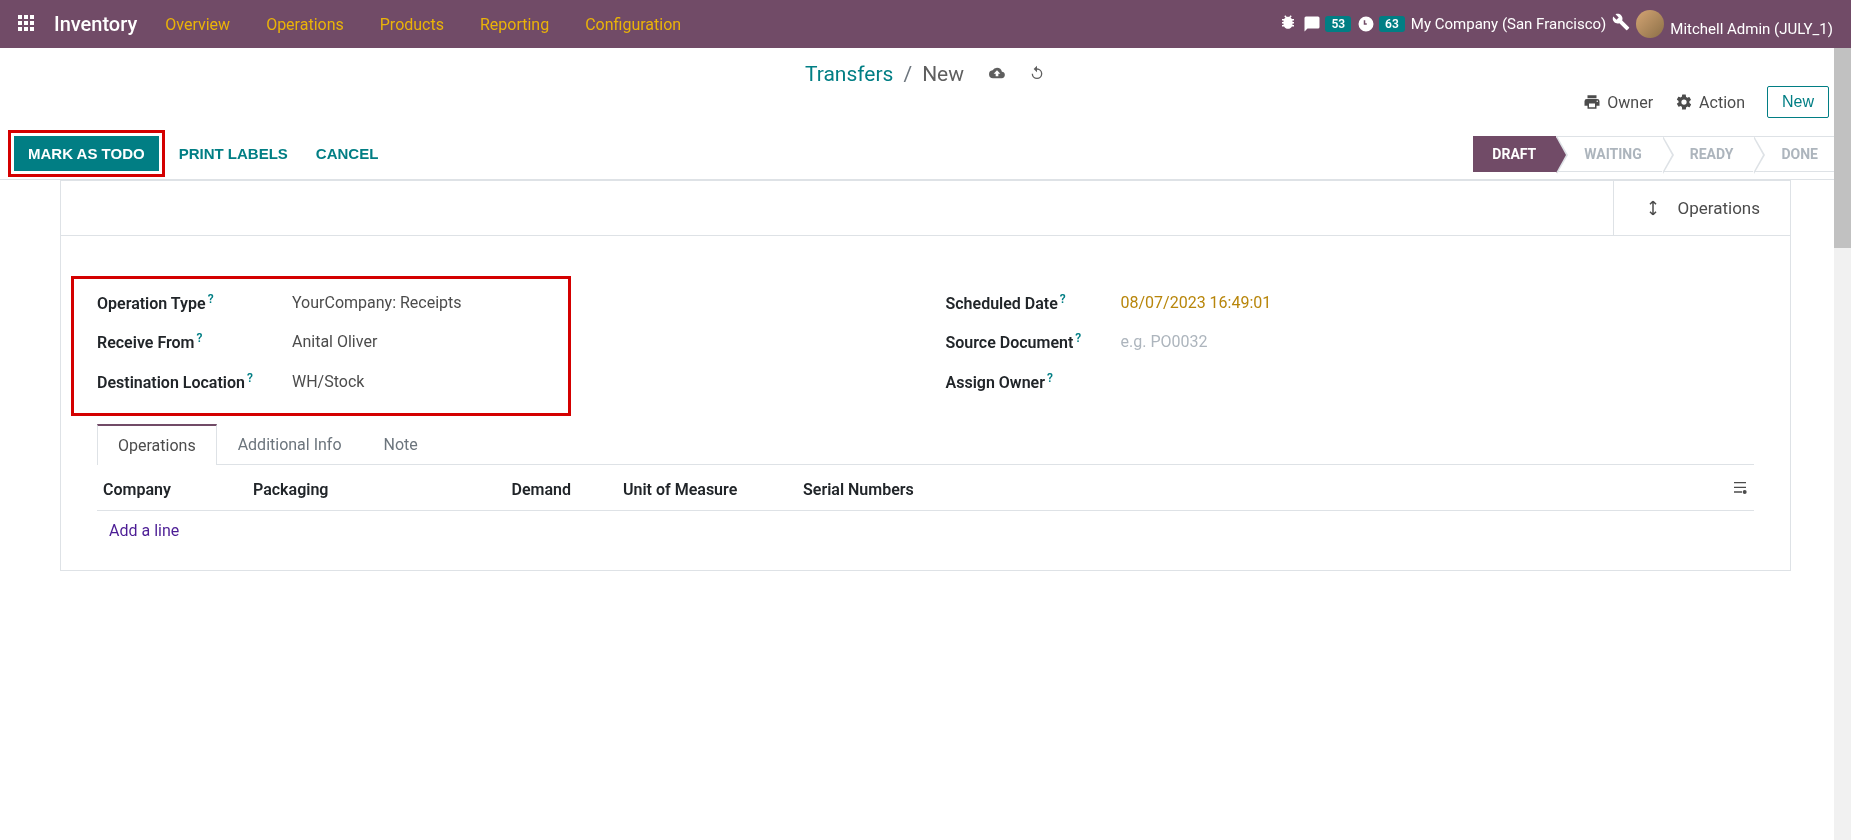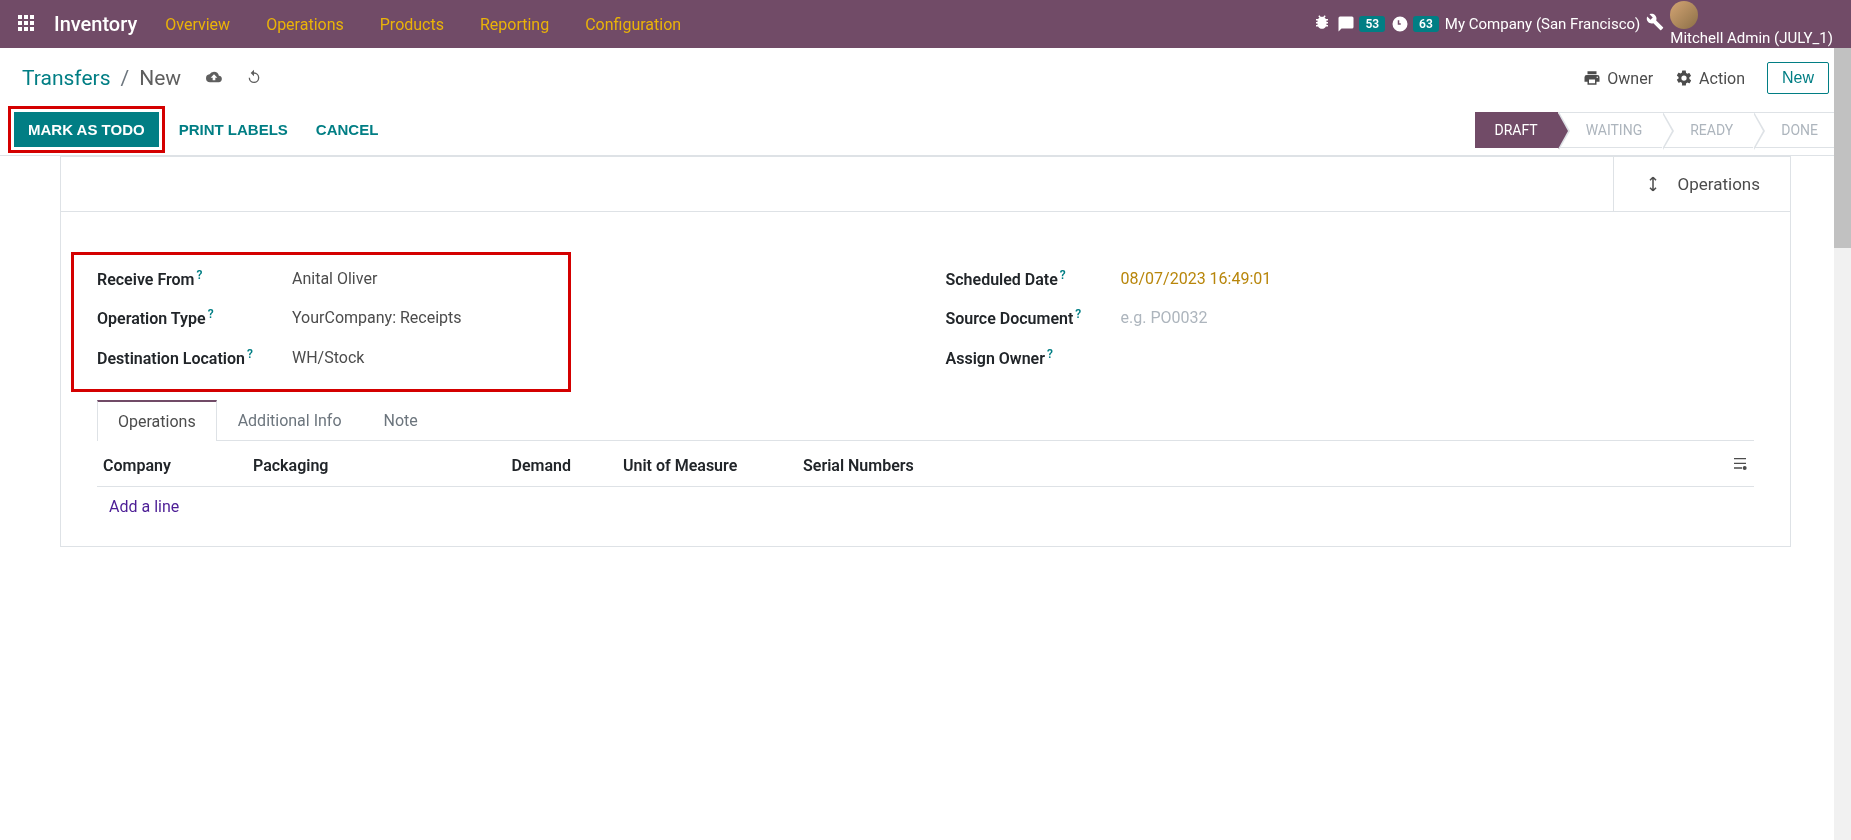--- a/index.html
+++ b/index.html
@@ -13,38 +13,38 @@
 .navbar .menu { display:flex; gap:36px;}
 .navbar .menu a { color:#eab308; text-decoration:none; font-size:16px; cursor:pointer;}
 .navbar .spacer { flex:1; }
 .navbar .right { display:flex; align-items:center; gap:6px; font-size:15px;}
 .navbar .right .badge-item { display:flex; align-items:center; gap:4px; cursor:pointer;}
 .navbar .right .badge { background:#017e84; color:#fff; font-size:12px; padding:1px 6px; border-radius:3px; font-weight:600;}
 .navbar svg { fill:#fff; }
 .avatar { width:28px; height:28px; border-radius:50%; background:linear-gradient(135deg,#d4a574,#8b6f47); display:inline-block; margin-right:6px; vertical-align:middle;}
 
 
-.control-row { display:flex; align-items:center; padding:14px 22px 10px 22px;}
+.control-row { display:flex; align-items:center; padding:14px 22px 10px 22px;flex-direction:column;}
 .breadcrumb { font-size:21px; display:flex; align-items:center; gap:10px;}
 .breadcrumb .bc-link { color:#017e84; cursor:pointer;}
 .breadcrumb .bc-sep { color:#6c757d;}
 .breadcrumb .bc-current { color:#5f5f5f;}
 .bc-icons { display:flex; gap:22px; margin-left:14px; color:#5f5f5f;}
 .bc-icons span { cursor:pointer;}
 .control-right { margin-left:auto; display:flex; align-items:center; gap:22px; font-size:16px; color:#4c4c4c;}
 .control-right .ctl { display:flex; align-items:center; gap:6px; cursor:pointer;}
 .btn-new { border:1.5px solid #017e84; color:#017e84; background:#fff; padding:6px 14px; font-size:16px; font-weight:500; border-radius:2px; cursor:pointer;}
 
 
 .action-bar { display:flex; align-items:center; padding:0 14px 0 14px; border-bottom:1px solid #dee2e6; height:52px;}
 .highlight-box-1 { border:3px solid #d40000; padding:3px; display:inline-block; margin-left:-6px;}
 .btn-teal { background:#017e84; color:#fff; border:none; padding:9px 14px; font-size:15px; font-weight:600; cursor:pointer;}
 .btn-link { background:none; border:none; color:#017e84; font-size:15px; font-weight:600; padding:9px 14px; cursor:pointer;}
 .status-arrows { margin-left:auto; display:flex; align-items:center; height:44px;}
-.status-step { position:relative; padding:0 20px 0 28px; height:36px; display:flex; align-items:center; font-size:14px; font-weight:400; color:#adb5bd; border-top:1px solid #dee2e6; border-bottom:1px solid #dee2e6;}
+.status-step { position:relative; padding:0 20px 0 28px; height:36px; display:flex; align-items:center; font-size:14px; font-weight:700; color:#adb5bd; border-top:1px solid #dee2e6; border-bottom:1px solid #dee2e6;}
 .status-step.first { padding-left:18px; border-left:1px solid #dee2e6;}
 .status-step.active { background:#714B67; color:#fff; border-color:#714B67;}
 .status-step::after { content:""; position:absolute; right:-10px; top:0; width:0; height:0; border-top:18px solid transparent; border-bottom:18px solid transparent; border-left:10px solid #fff; z-index:2;}
 .status-step.active::after { border-left-color:#714B67;}
 .status-step::before { content:""; position:absolute; right:-12px; top:-1px; width:0; height:0; border-top:19px solid transparent; border-bottom:19px solid transparent; border-left:11px solid #dee2e6; z-index:1;}
 .status-step.last::after, .status-step.last::before { display:none;}
 .status-step.last { border-right:1px solid #dee2e6; padding-right:18px;}
 
 
 .sheet-wrap { padding:0 60px 40px 60px;}
@@ -124,21 +124,21 @@
           <path d="M12 2a10 10 0 100 20 10 10 0 000-20zm1 11h-4V7h2v4h2v2z"></path>
         </svg>
       <span class="badge">63</span>
     </span>
     <span>My Company (San Francisco)</span>
     <span>
       <svg width="18" height="18" viewBox="0 0 24 24">
           <path d="M22.7 19l-9.1-9.1c.9-2.3.4-5-1.5-6.9-2-2-5-2.4-7.4-1.3L9 6 6 9 1.6 4.7C.5 7.1.9 10.1 2.9 12.1c1.9 1.9 4.6 2.4 6.9 1.5l9.1 9.1c.4.4 1 .4 1.4 0l2.3-2.3c.5-.4.5-1.1.1-1.4z"></path>
         </svg>
     </span>
-    <span style="display:flex;align-items:flex-start;flex-direction:column;">
+    <span style="display:flex;align-items:flex-end;">
       <span class="avatar"></span>
       <span>Mitchell Admin (JULY_1)</span>
     </span>
   </div>
 </div>
 
 <div class="control-row">
   <div class="breadcrumb">
     <span class="bc-link">Transfers</span>
     <span class="bc-sep">/</span>
@@ -197,26 +197,26 @@
           </svg>
         <span>Operations</span>
       </div>
     </div>
 
     <div class="sheet-body">
       <div class="highlight-box-2"></div>
       <div class="field-cols">
         <div class="col">
           <div class="field-row">
+            <div class="field-label"><span>Operation Type</span><span class="help">?</span></div>
+            <div class="field-value">YourCompany: Receipts</div>
+          </div>
+          <div class="field-row">
             <div class="field-label"><span>Receive From</span><span class="help">?</span></div>
             <div class="field-value">Anital Oliver</div>
-          </div>
-          <div class="field-row">
-            <div class="field-label"><span>Operation Type</span><span class="help">?</span></div>
-            <div class="field-value">YourCompany: Receipts</div>
           </div>
           <div class="field-row">
             <div class="field-label"><span>Destination Location</span><span class="help">?</span></div>
             <div class="field-value">WH/Stock</div>
           </div>
         </div>
         <div class="col">
           <div class="field-row">
             <div class="field-label" style="width:175px"><span>Scheduled Date</span><span class="help">?</span></div>
             <div class="field-value date">08/07/2023 16:49:01</div>

